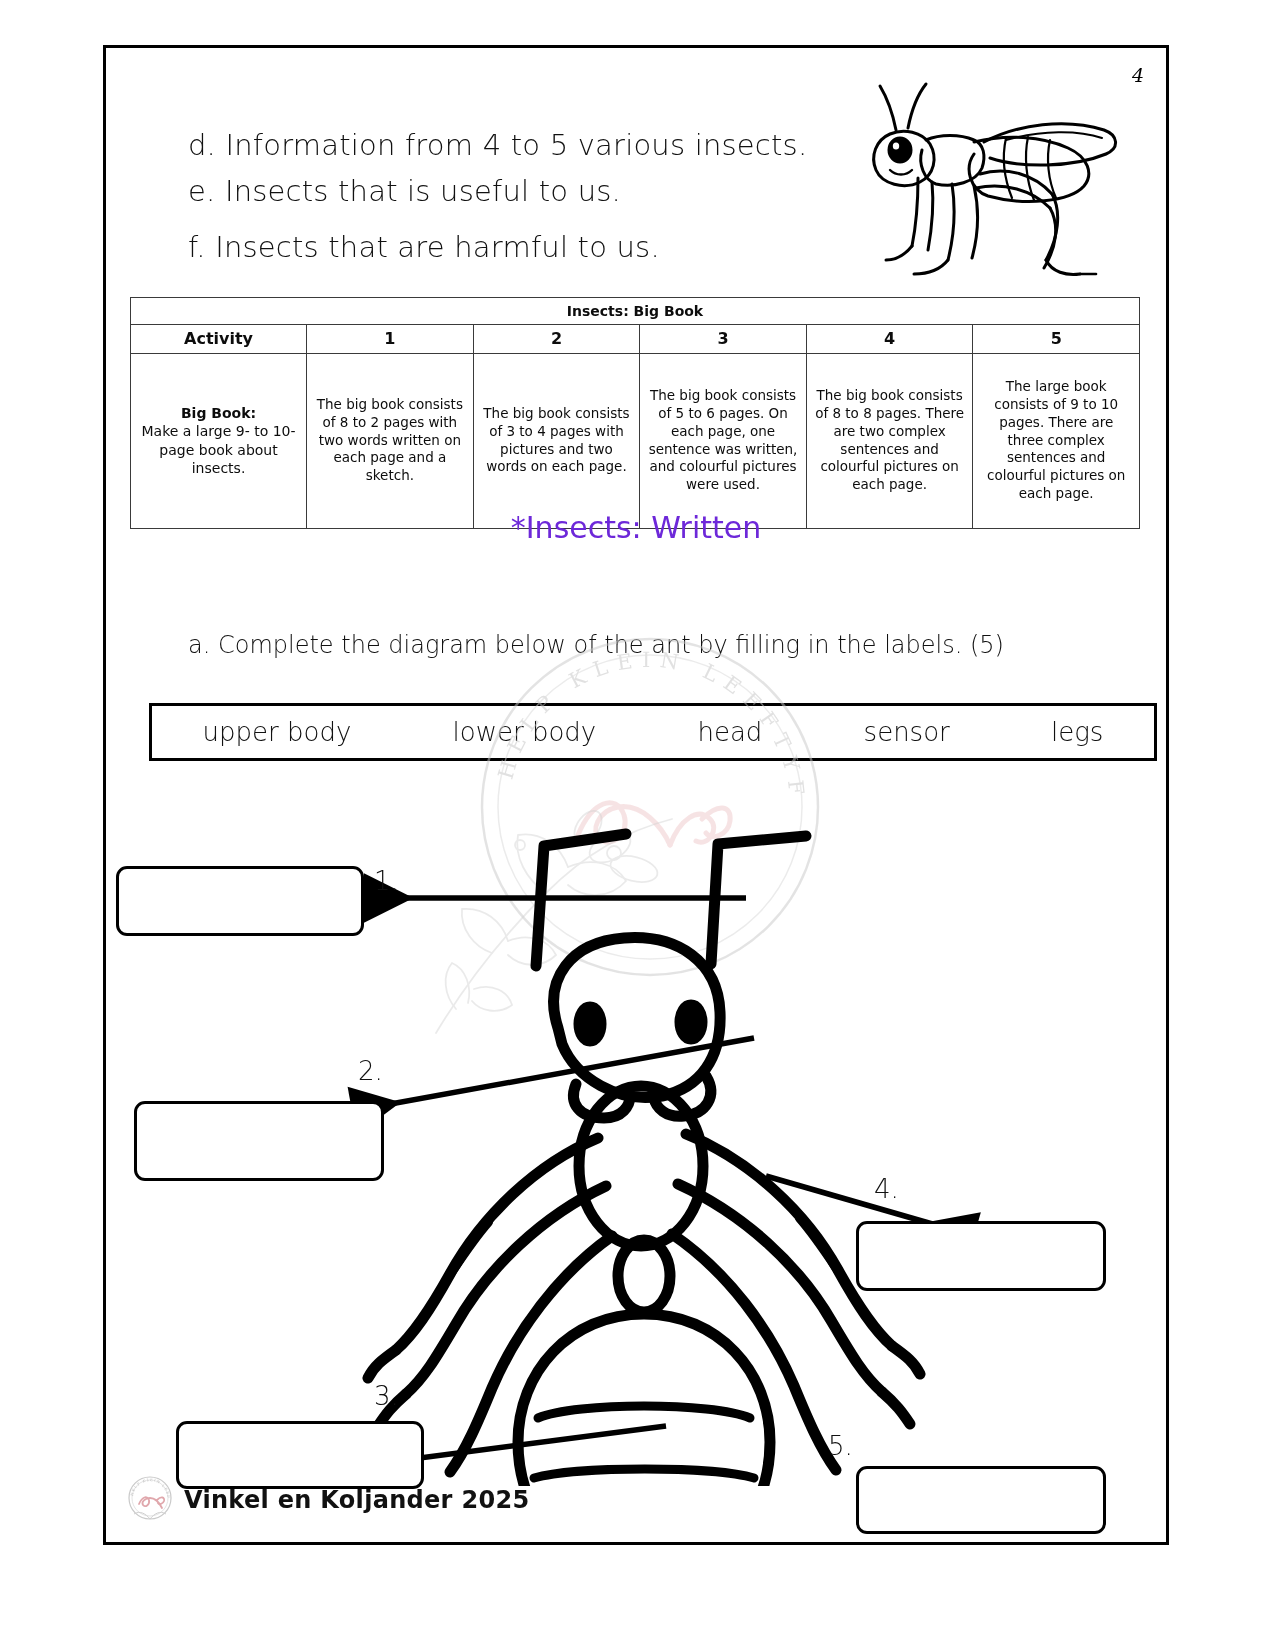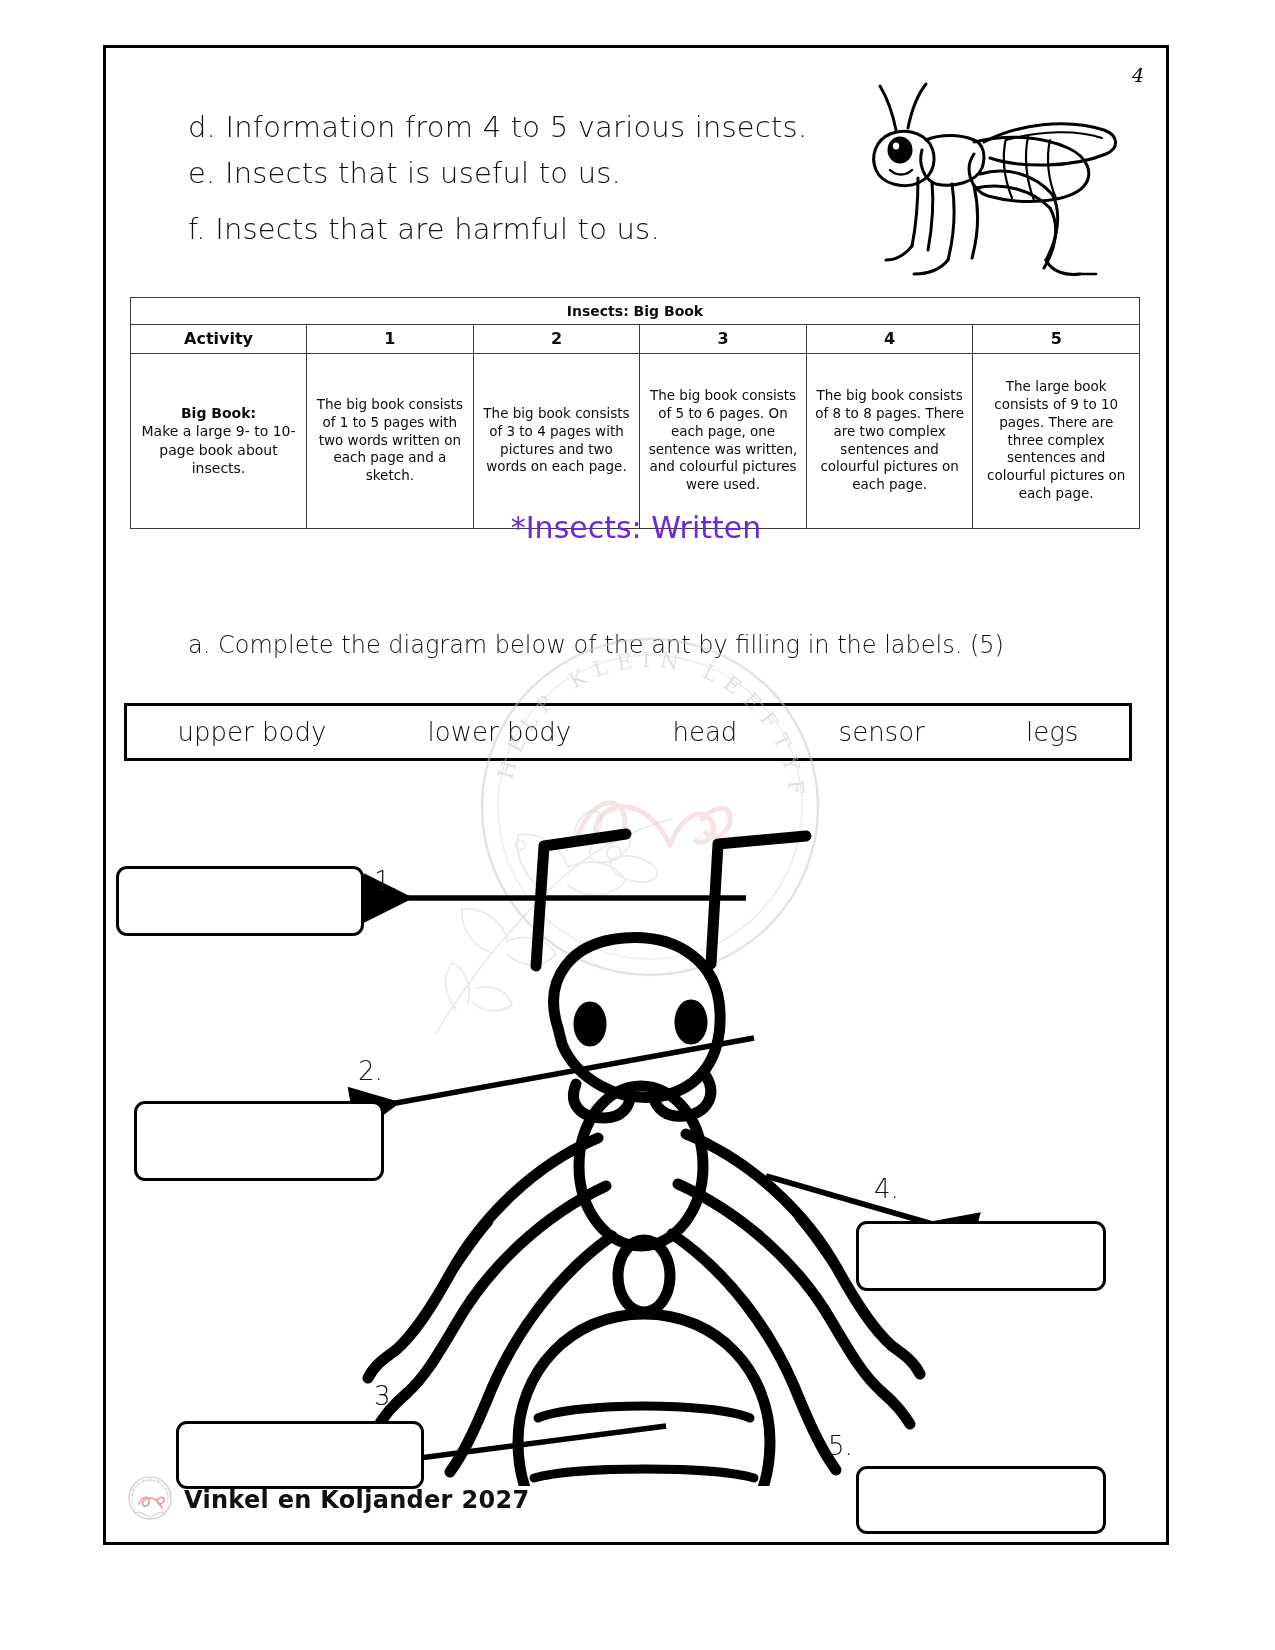--- a/index.html
+++ b/index.html
@@ -31,21 +31,21 @@
     font-size: 19px;
     font-style: italic;
     font-family: "DejaVu Serif", serif;
     color: #000;
   }
 
   
   .intro {
     position: absolute;
     left: 82px;
-    top: 62px;
+    top: 80px;
     width: 640px;
   }
   .intro-line {
     font-size: 29px;
     letter-spacing: 0.2px;
     color: #111;
     font-family: "DejaVu Sans", sans-serif;
     font-weight: 300;
     margin-bottom: 12px;
     white-space: nowrap;
@@ -130,21 +130,21 @@
     top: 583px;
     font-size: 24px;
     font-weight: 300;
     color: #111;
     white-space: nowrap;
   }
 
   
   .wordbank {
     position: absolute;
-    left: 18px;
+    left: 43px;
     top: 655px;
     width: 1008px;
     height: 58px;
     border: 3px solid #000;
     box-sizing: border-box;
     display: flex;
     align-items: center;
     justify-content: space-around;
     background: transparent;
   }
@@ -290,21 +290,21 @@
       <td>2</td>
       <td>3</td>
       <td>4</td>
       <td>5</td>
     </tr>
     <tr class="body-row">
       <td class="activity-cell">
         <b>Big Book:</b><br>
         <span>Make a large 9- to 10-page book about insects.</span>
       </td>
-      <td>The big book consists of 1 to 5 pages with two words written on each page and a sketch.</td>
+      <td>The big book consists of 8 to 2 pages with two words written on each page and a sketch.</td>
       <td>The big book consists of 3 to 4 pages with pictures and two words on each page.</td>
       <td>The big book consists of 5 to 6 pages. On each page, one sentence was written, and colourful pictures were used.</td>
       <td>The big book consists of 8 to 8 pages. There are two complex sentences and colourful pictures on each page.</td>
       <td>The large book consists of 9 to 10 pages. There are three complex sentences and colourful pictures on each page.</td>
     </tr>
   </tbody>
     </table>
 
   <div class="section-heading">*Insects: Written</div>
   <div class="q-sub">a. Complete the diagram below of the ant by filling in the labels. (5)</div>
@@ -446,16 +446,16 @@
       </text>
       <g fill="none" stroke="#e0a7ac" stroke-width="1.8" stroke-linecap="round">
         <path d="M15 30 C18 23 23 21 25 26 C26 31 21 34 19 31 C17 28 21 24 26 24 C32 24 36 30 38 34"></path>
         <path d="M33 26 C37 22 41 23 40 27 C39 30 35 31 34 29"></path>
       </g>
       <g fill="none" stroke="#cfcfcf" stroke-width="1">
         <path d="M10 40 C16 36 22 40 26 45"></path>
         <path d="M42 40 C36 36 30 40 26 45"></path>
       </g>
     </svg>
-    <span class="footer-text">Vinkel en Koljander 2027</span>
+    <span class="footer-text">Vinkel en Koljander 2025</span>
   </div>
 
 </div>
 
 </body></html>

